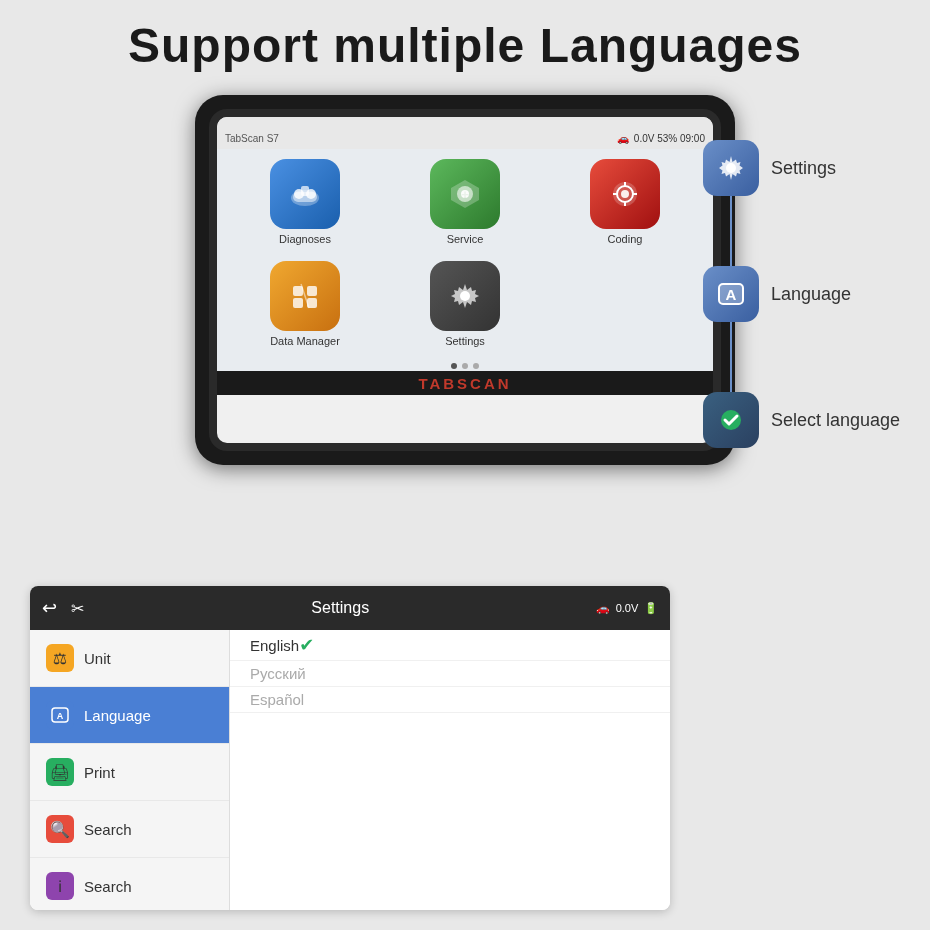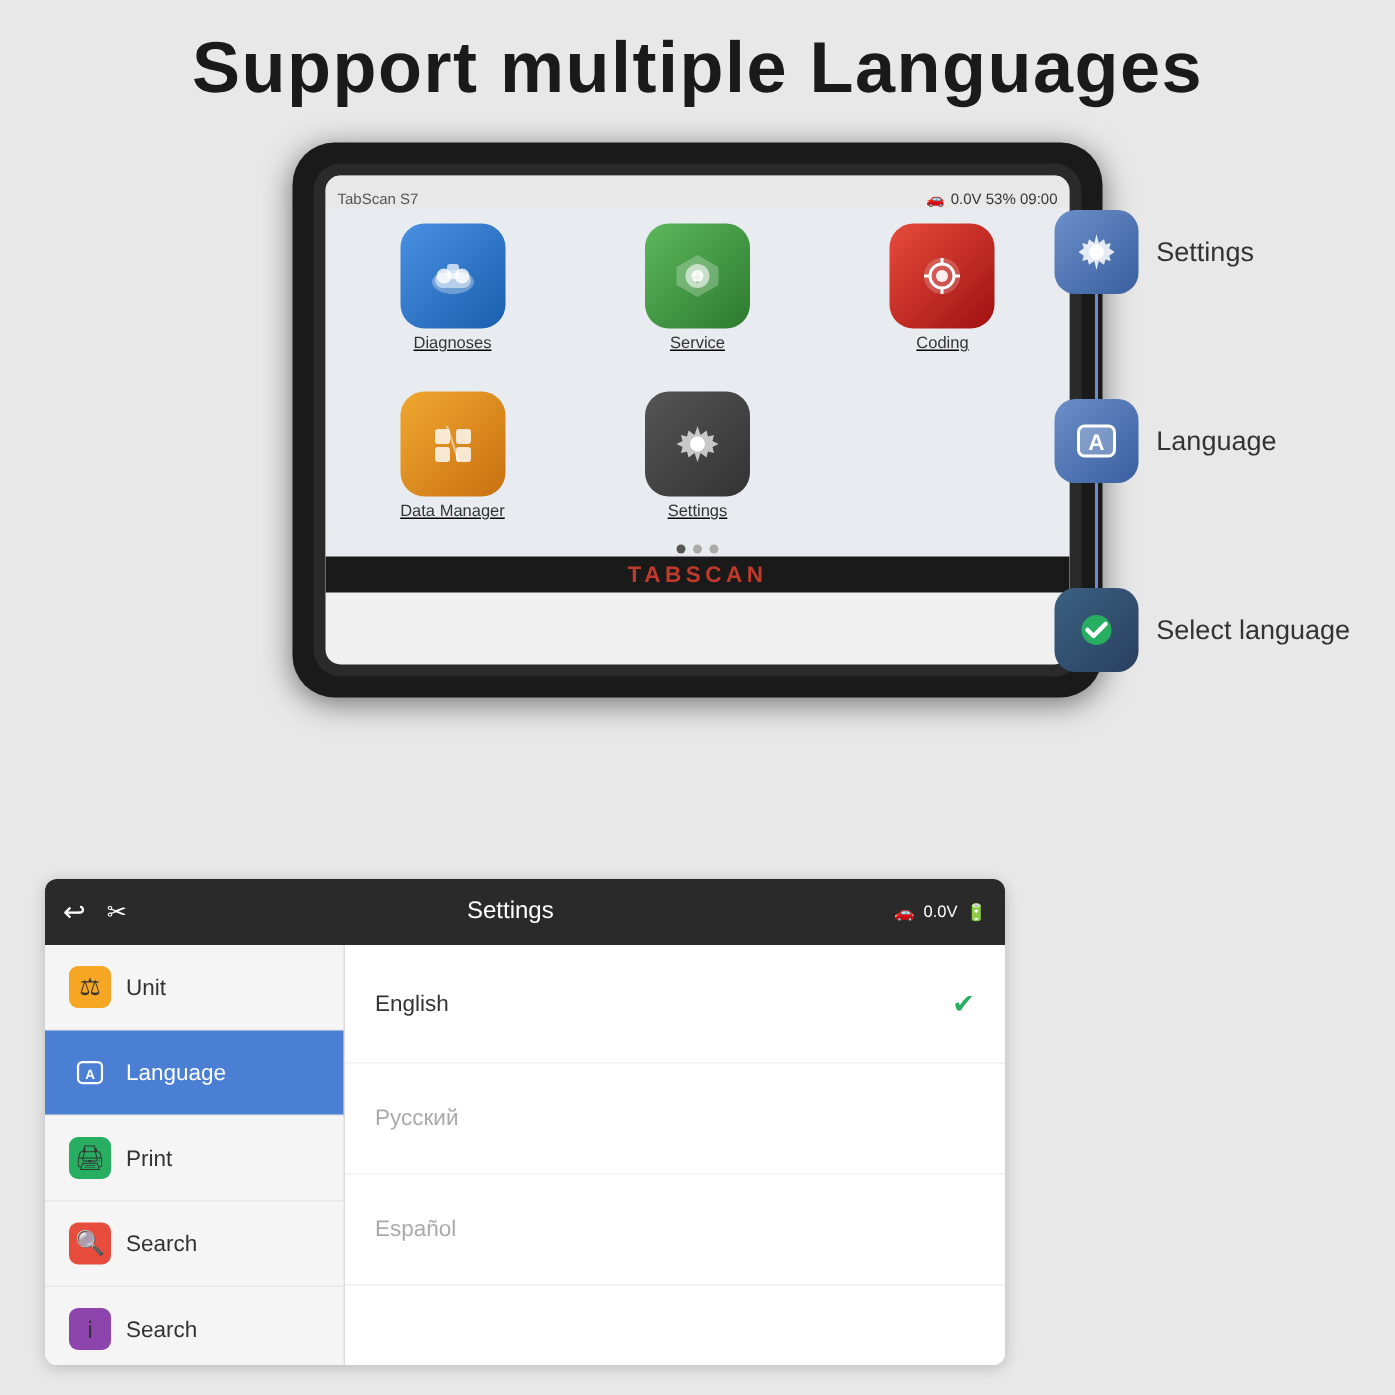--- a/index.html
+++ b/index.html
@@ -59,37 +59,36 @@
       height: 100%;
       overflow: hidden;
       position: relative;
     }
 
     
     .status-bar {
       background: #e8e8e8;
       height: 22px;
       display: flex;
-      align-items: flex-end;
+      align-items: flex-start;
       justify-content: space-between;
-      padding: 0 8px;
+      padding: 16px 8px;
       font-size: 10px;
       color: #333;
     }
     .status-left { font-size: 10px; color: #555; }
     .status-right { display: flex; align-items: center; gap: 4px; font-size: 10px; color: #333; }
 
     
     .app-grid {
       background: #e8ecf0;
       padding: 10px 16px;
       display: grid;
       grid-template-columns: repeat(3, 1fr);
-      gap: 26px;
-      text-decoration: underline;
+      gap: 16px;
     }
     .app-icon {
       display: flex;
       flex-direction: column;
       align-items: center;
       gap: 4px;
     }
     .app-icon-img {
       width: 70px;
       height: 70px;
@@ -265,22 +264,21 @@
 
     
     .language-list {
       flex: 1;
       background: white;
       padding: 0;
     }
     .lang-item {
       display: flex;
       align-items: center;
-      justify-content: space-between;
-      padding: 28px 20px;
+      padding: 4px 20px;
       border-bottom: 1px solid #f0f0f0;
       font-size: 15px;
     }
     .lang-item.selected { color: #333; font-weight: 500; }
     .lang-item.unselected { color: #aaa; }
     .check-icon {
       color: #27ae60;
       font-size: 18px;
     }
   </style>

